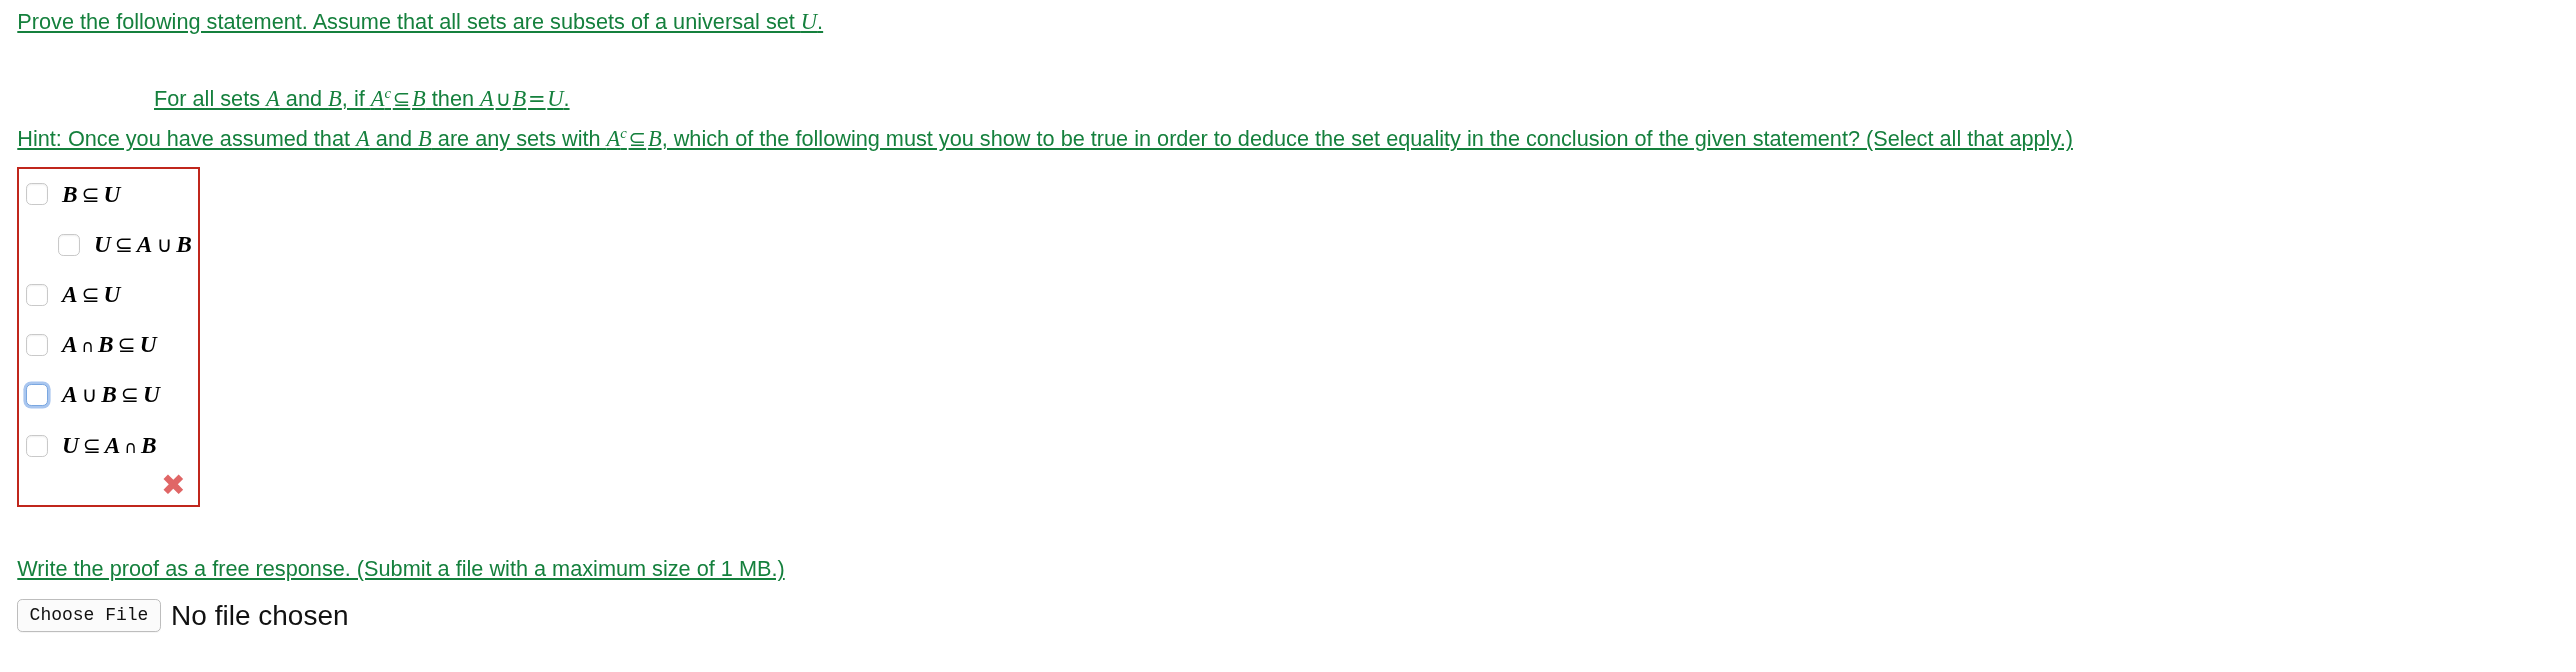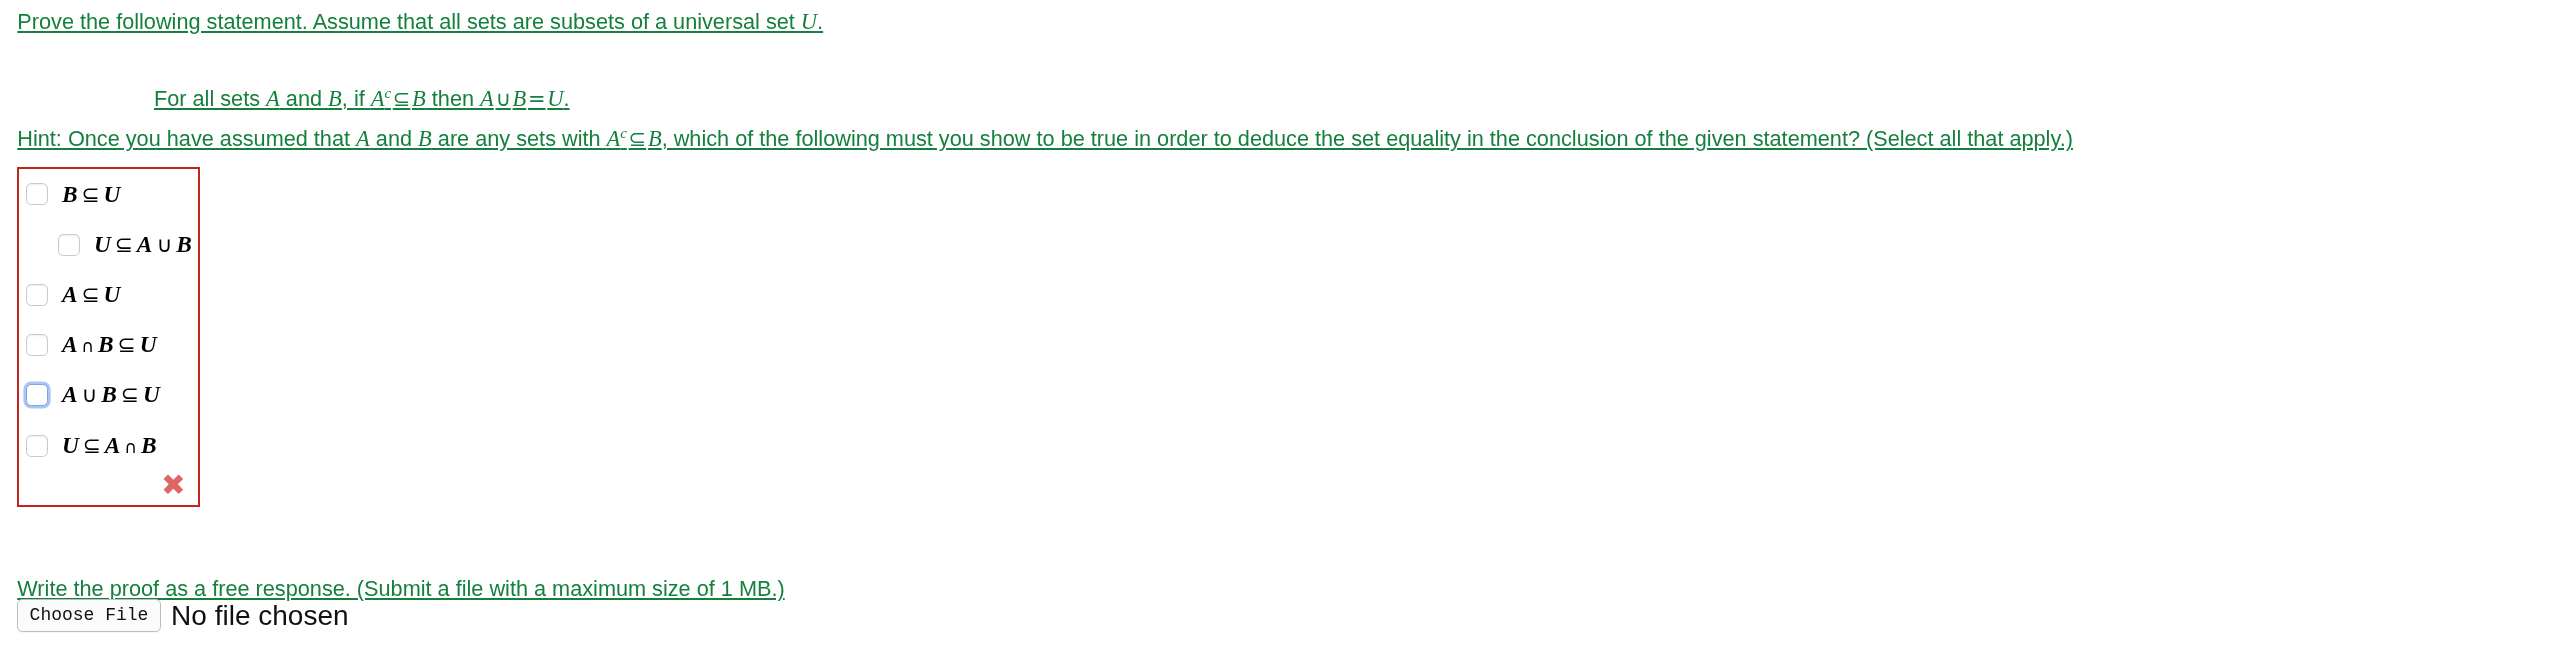--- a/index.html
+++ b/index.html
@@ -33,21 +33,21 @@
     color: #15803d;
     text-decoration: underline;
   }
 
   #statement-prompt { left: 17.3px; top: 8.7px; }
 
   #claim-statement  { left: 154px; top: 66px; margin-top: 20px; }
 
   #hint-prompt      { left: 17.3px; top: 126px; }
 
-  #free-response-prompt { left: 17.3px; top: 576px; text-align: center; }
+  #free-response-prompt { left: 17.3px; top: 556px; text-align: center; }
 
   
   .mvar {
     font-family: "Liberation Serif", serif;
     font-style: italic;
     font-size: 22.5px;
   }
   .msym {
     font-family: "DejaVu Sans", sans-serif;
     font-style: normal;

